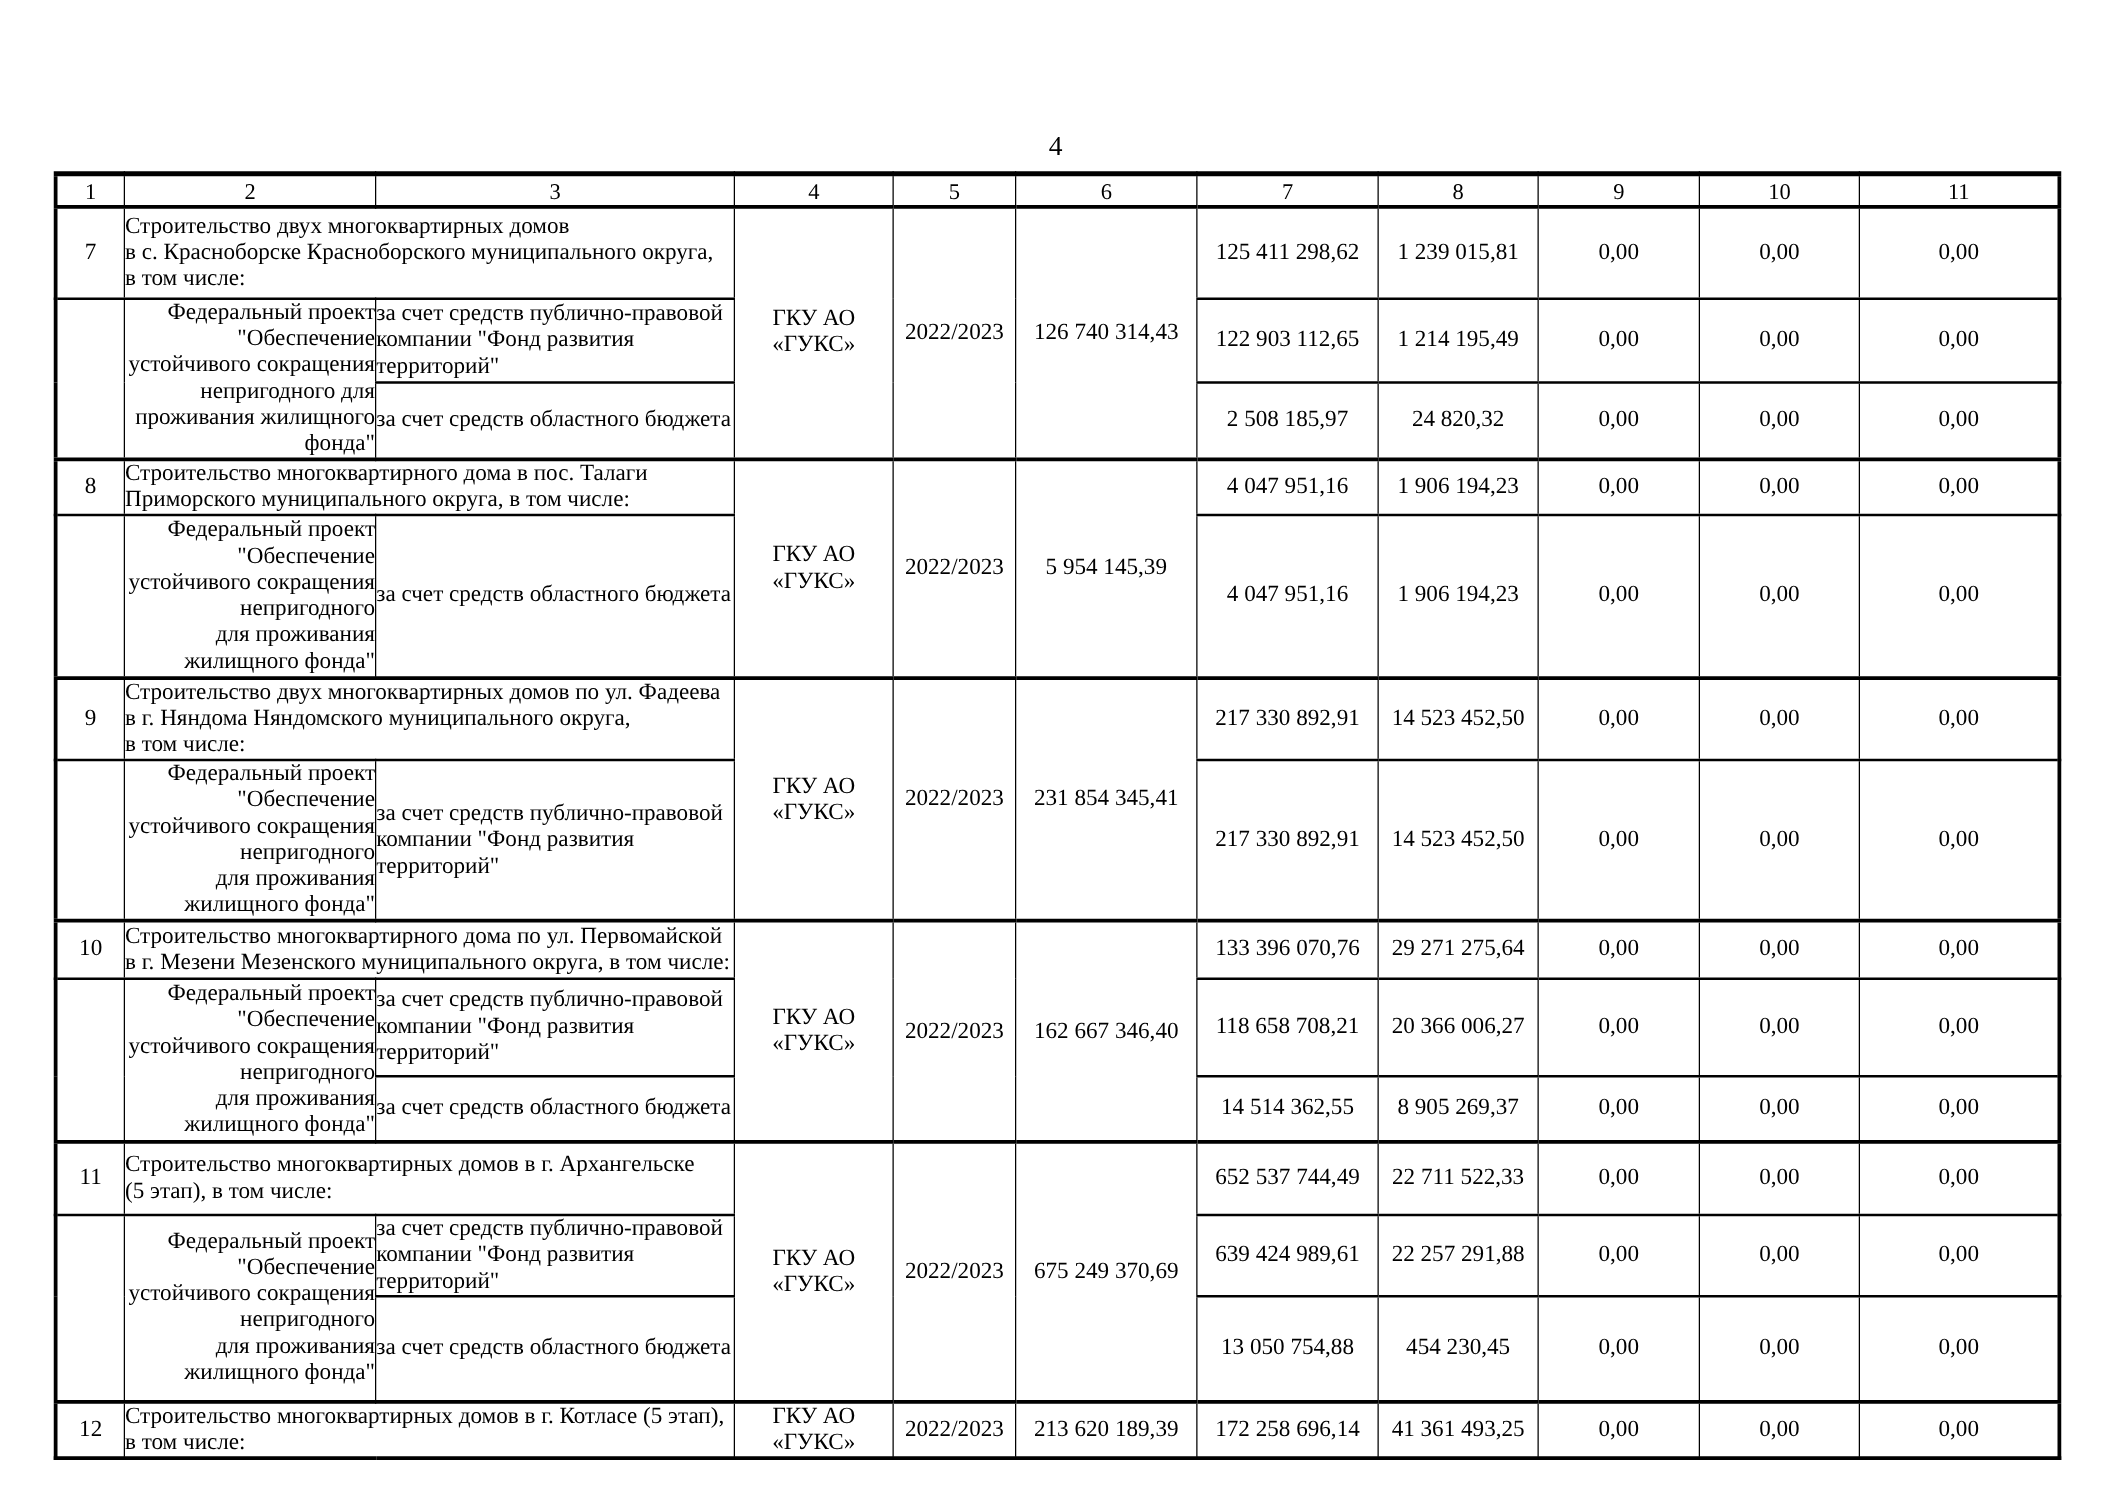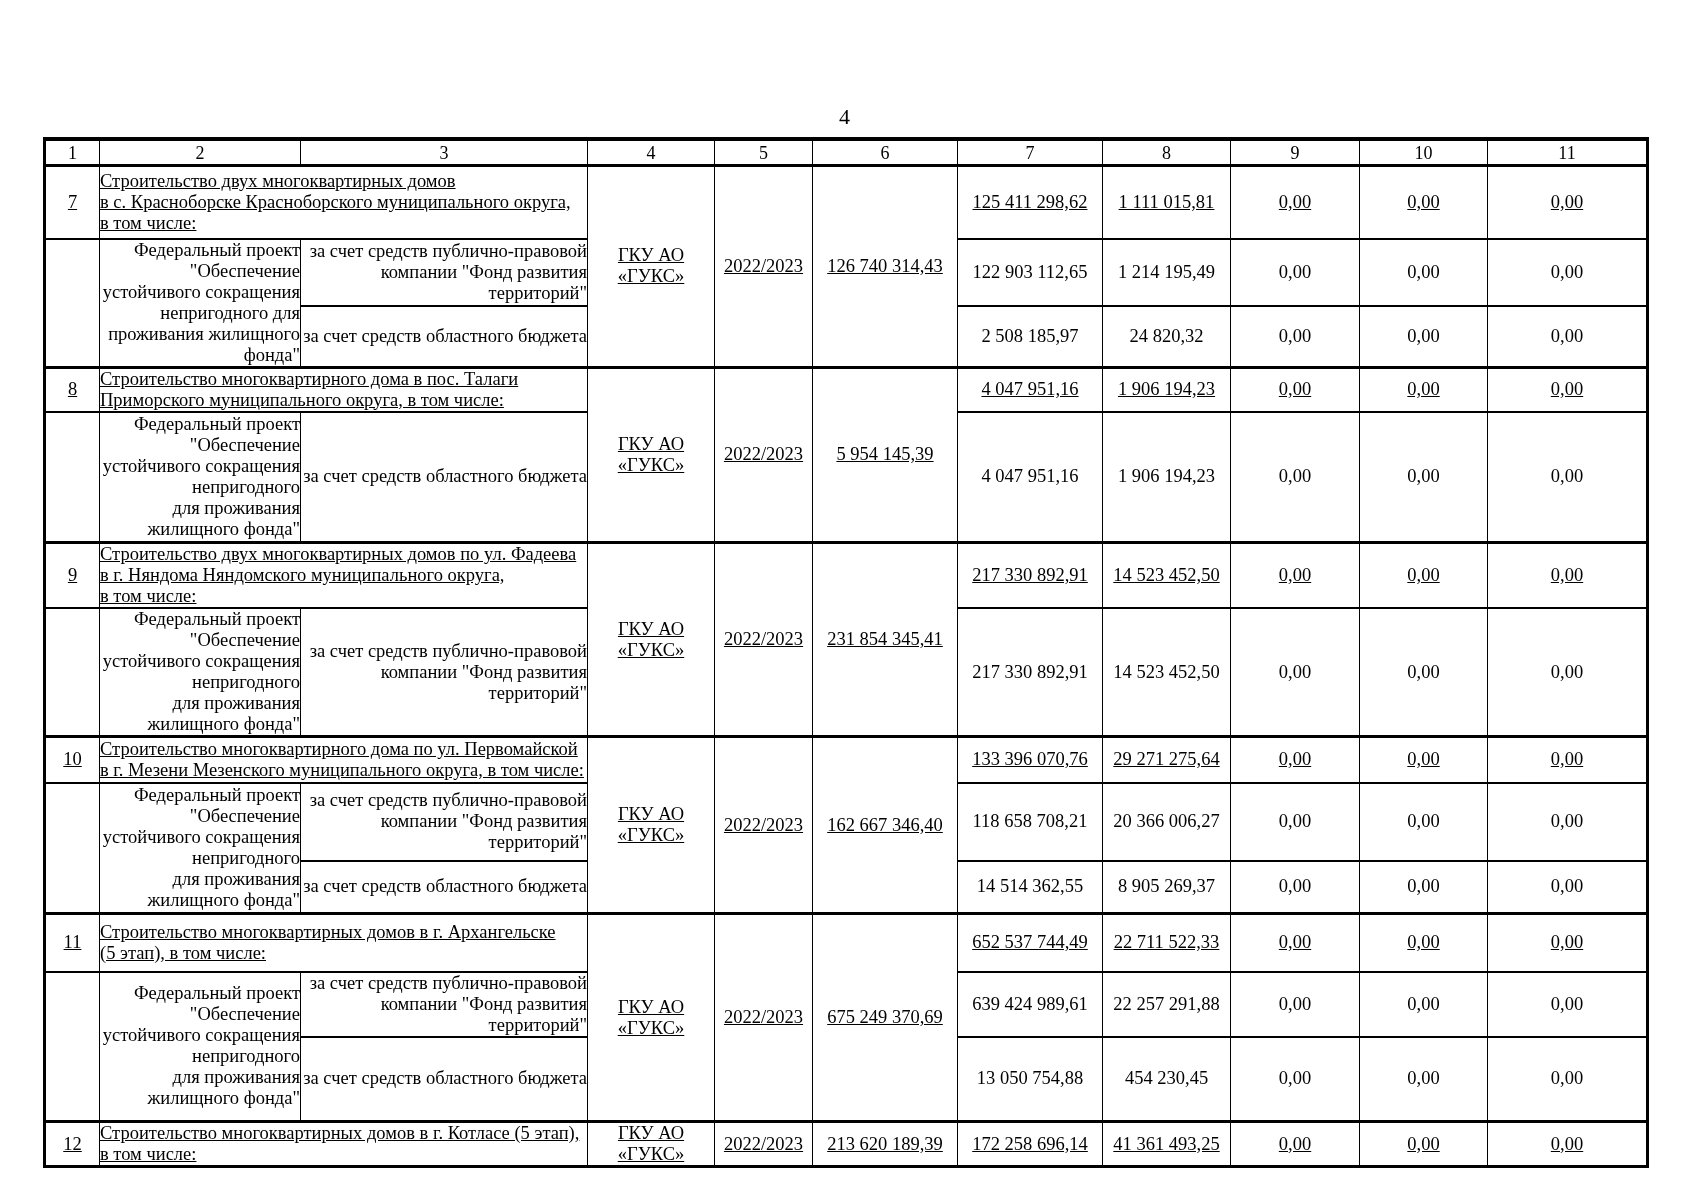--- a/index.html
+++ b/index.html
@@ -33,21 +33,21 @@
   table.budget td {
     border: 2px solid #000;
     border-left-width: 1px;
     border-right-width: 1px;
     padding: 0;
     overflow: hidden;
     font-size: 18.5px;
     line-height: 21px;
     vertical-align: middle;
   }
-  tr.gs > td { border-top-width: 3px; text-decoration: underline; }
+  tr.gs > td { border-top-width: 3px; }
   tr.hdr > td {
     text-align: center;
     font-size: 18px;
     line-height: 20px;
     height: 23px;
   }
   td.num {
     text-align: center;
     vertical-align: top;
     padding-top: 2px;
@@ -58,21 +58,21 @@
     white-space: pre-line;
     padding: 2px 3px 0 4px;
   }
   td.proj {
     text-align: right;
     vertical-align: middle;
     white-space: pre-line;
     padding: 0 2px 0 3px;
   }
   td.src {
-    text-align: right;
+    text-align: left;
     vertical-align: middle;
     white-space: pre-line;
     padding: 0 2px 0 3px;
   }
   td.mid {
     text-align: center;
     vertical-align: middle;
     white-space: pre-line;
   }
   td.val {
@@ -119,21 +119,21 @@
   <tr class="gs" style="height:73px">
     <td class="num">7</td>
     <td class="title" colspan="2">Строительство двух многоквартирных домов
 в с. Красноборске Красноборского муниципального округа,
 в том числе:</td>
     <td class="mid" rowspan="3">ГКУ АО
 «ГУКС»</td>
     <td class="mid" rowspan="3">2022/2023</td>
     <td class="val" rowspan="3">126 740 314,43</td>
     <td class="val">125 411 298,62</td>
-    <td class="val">1 111 015,81</td>
+    <td class="val">1 239 015,81</td>
     <td class="val">0,00</td>
     <td class="val">0,00</td>
     <td class="val">0,00</td>
   </tr>
   <tr style="height:66px">
     <td rowspan="2"></td>
     <td class="proj" rowspan="2">Федеральный проект
 "Обеспечение
 устойчивого сокращения
 непригодного для

